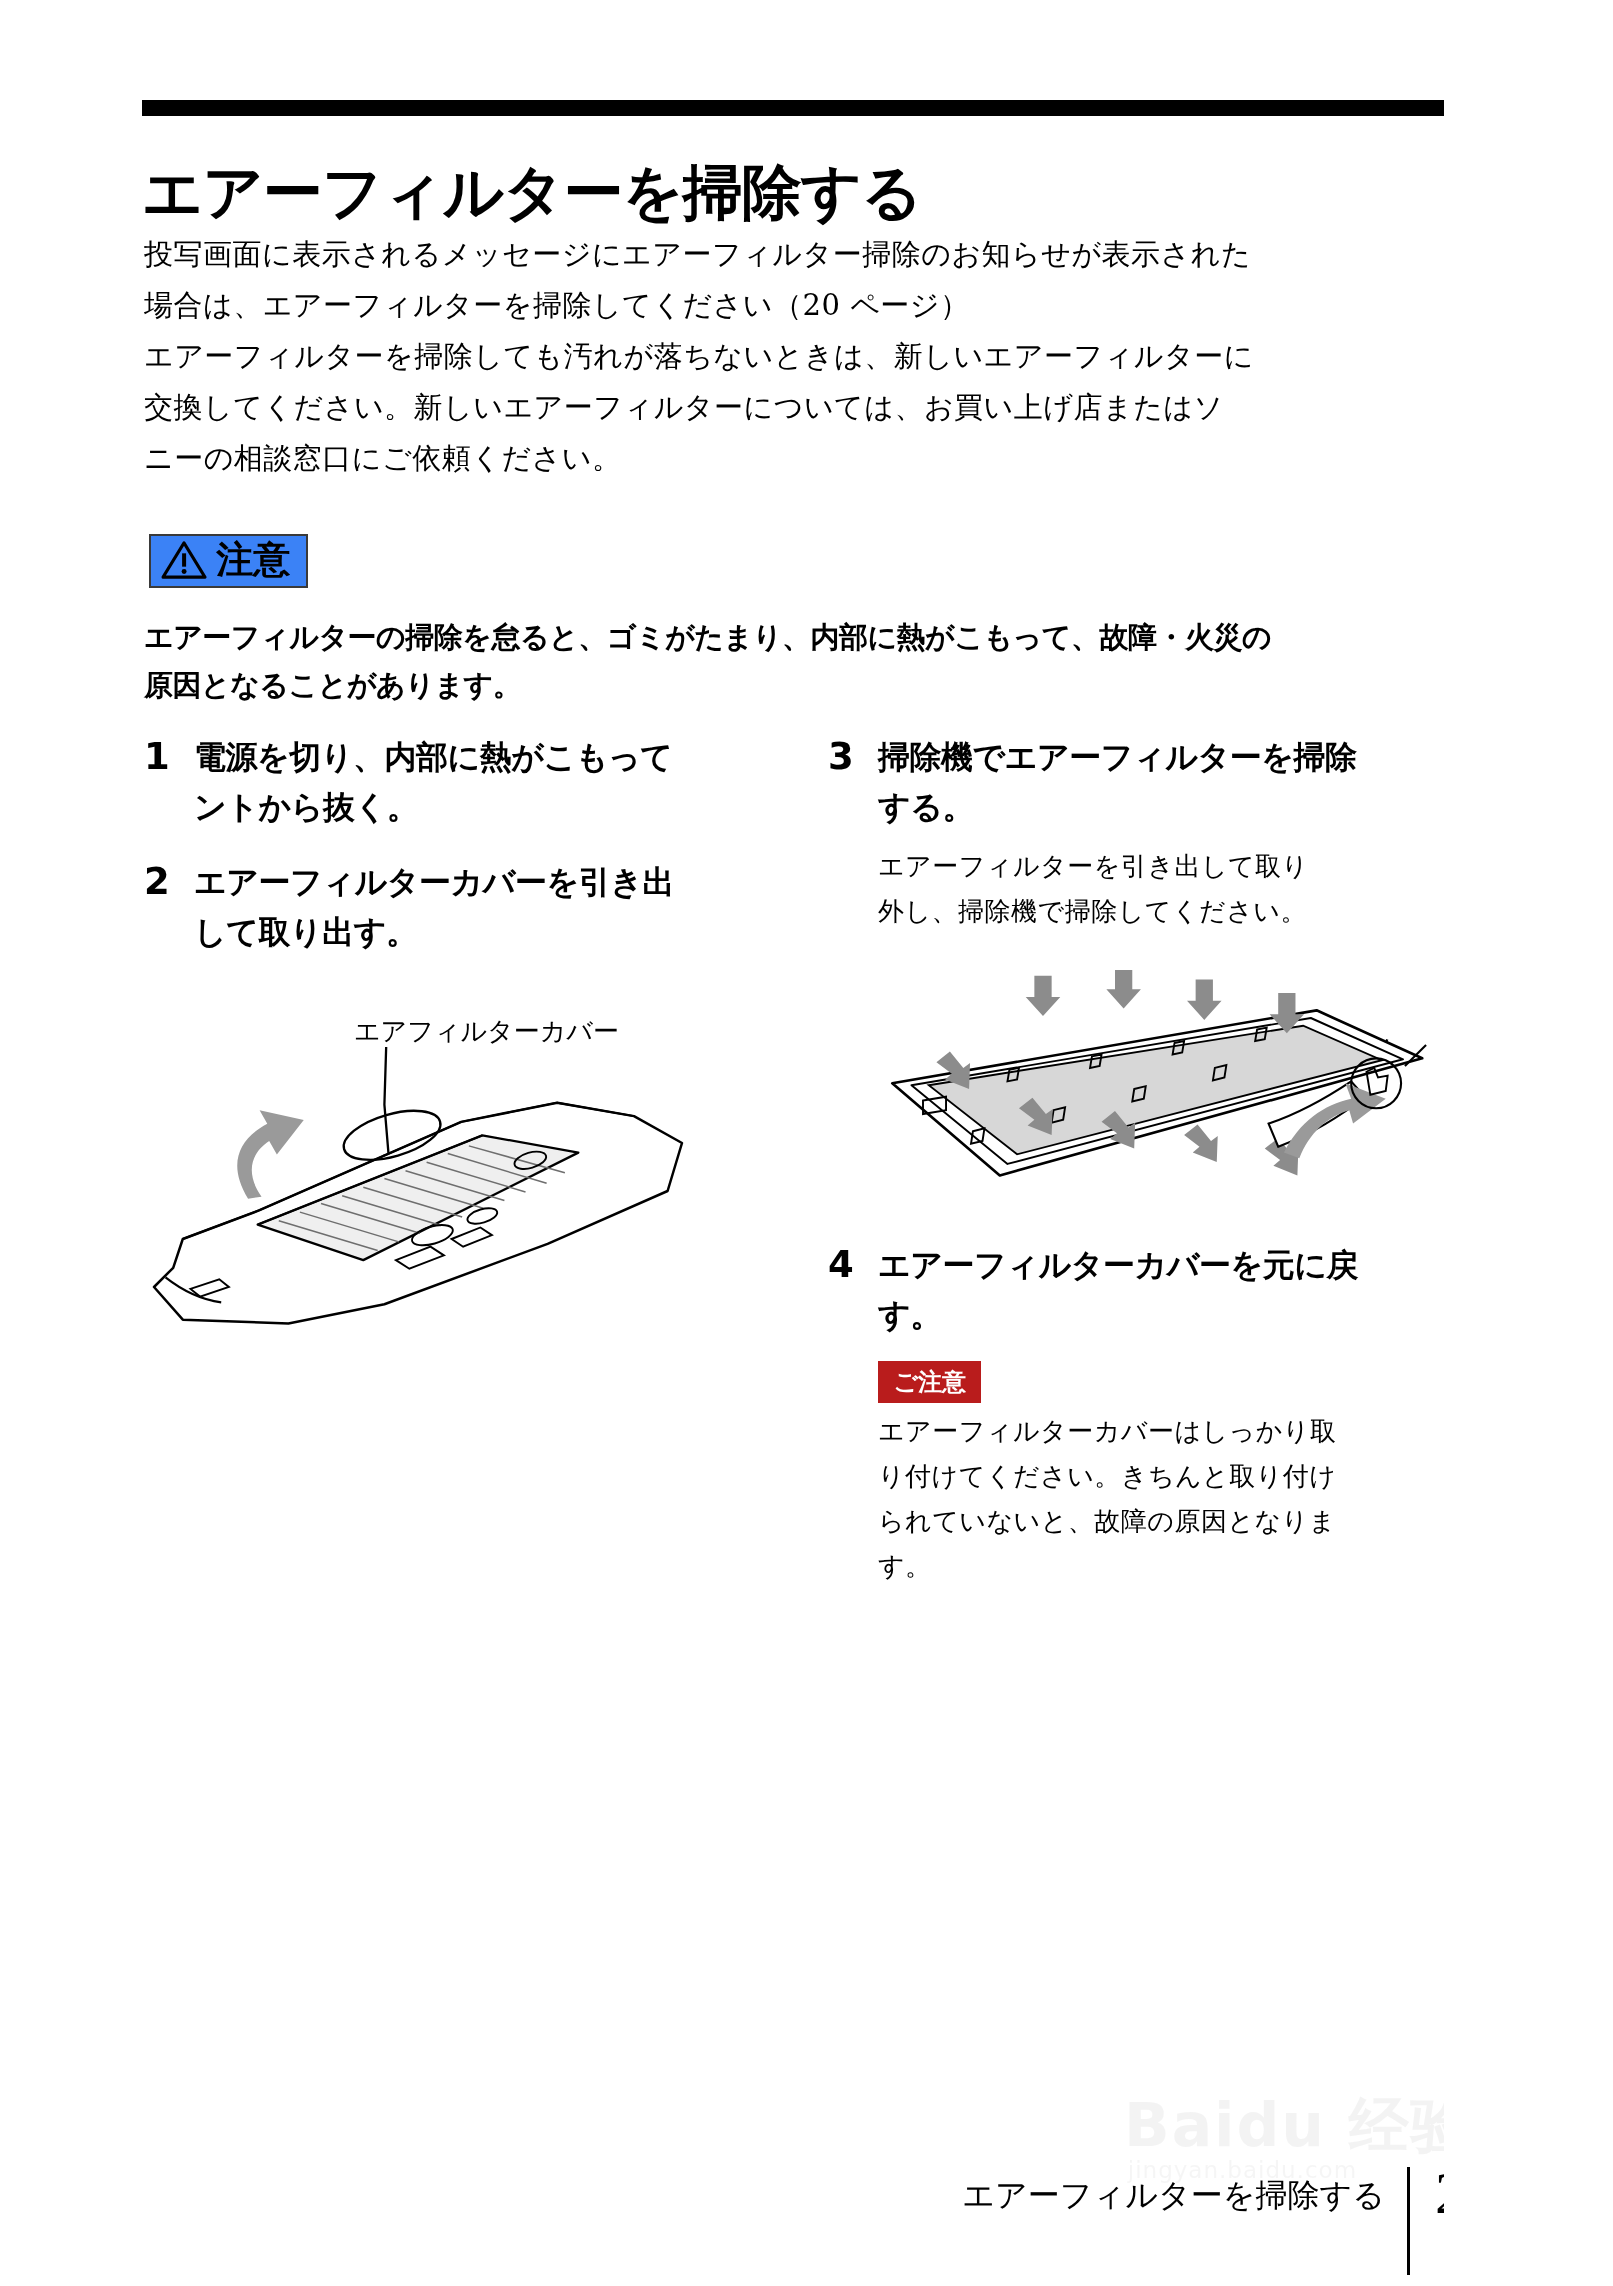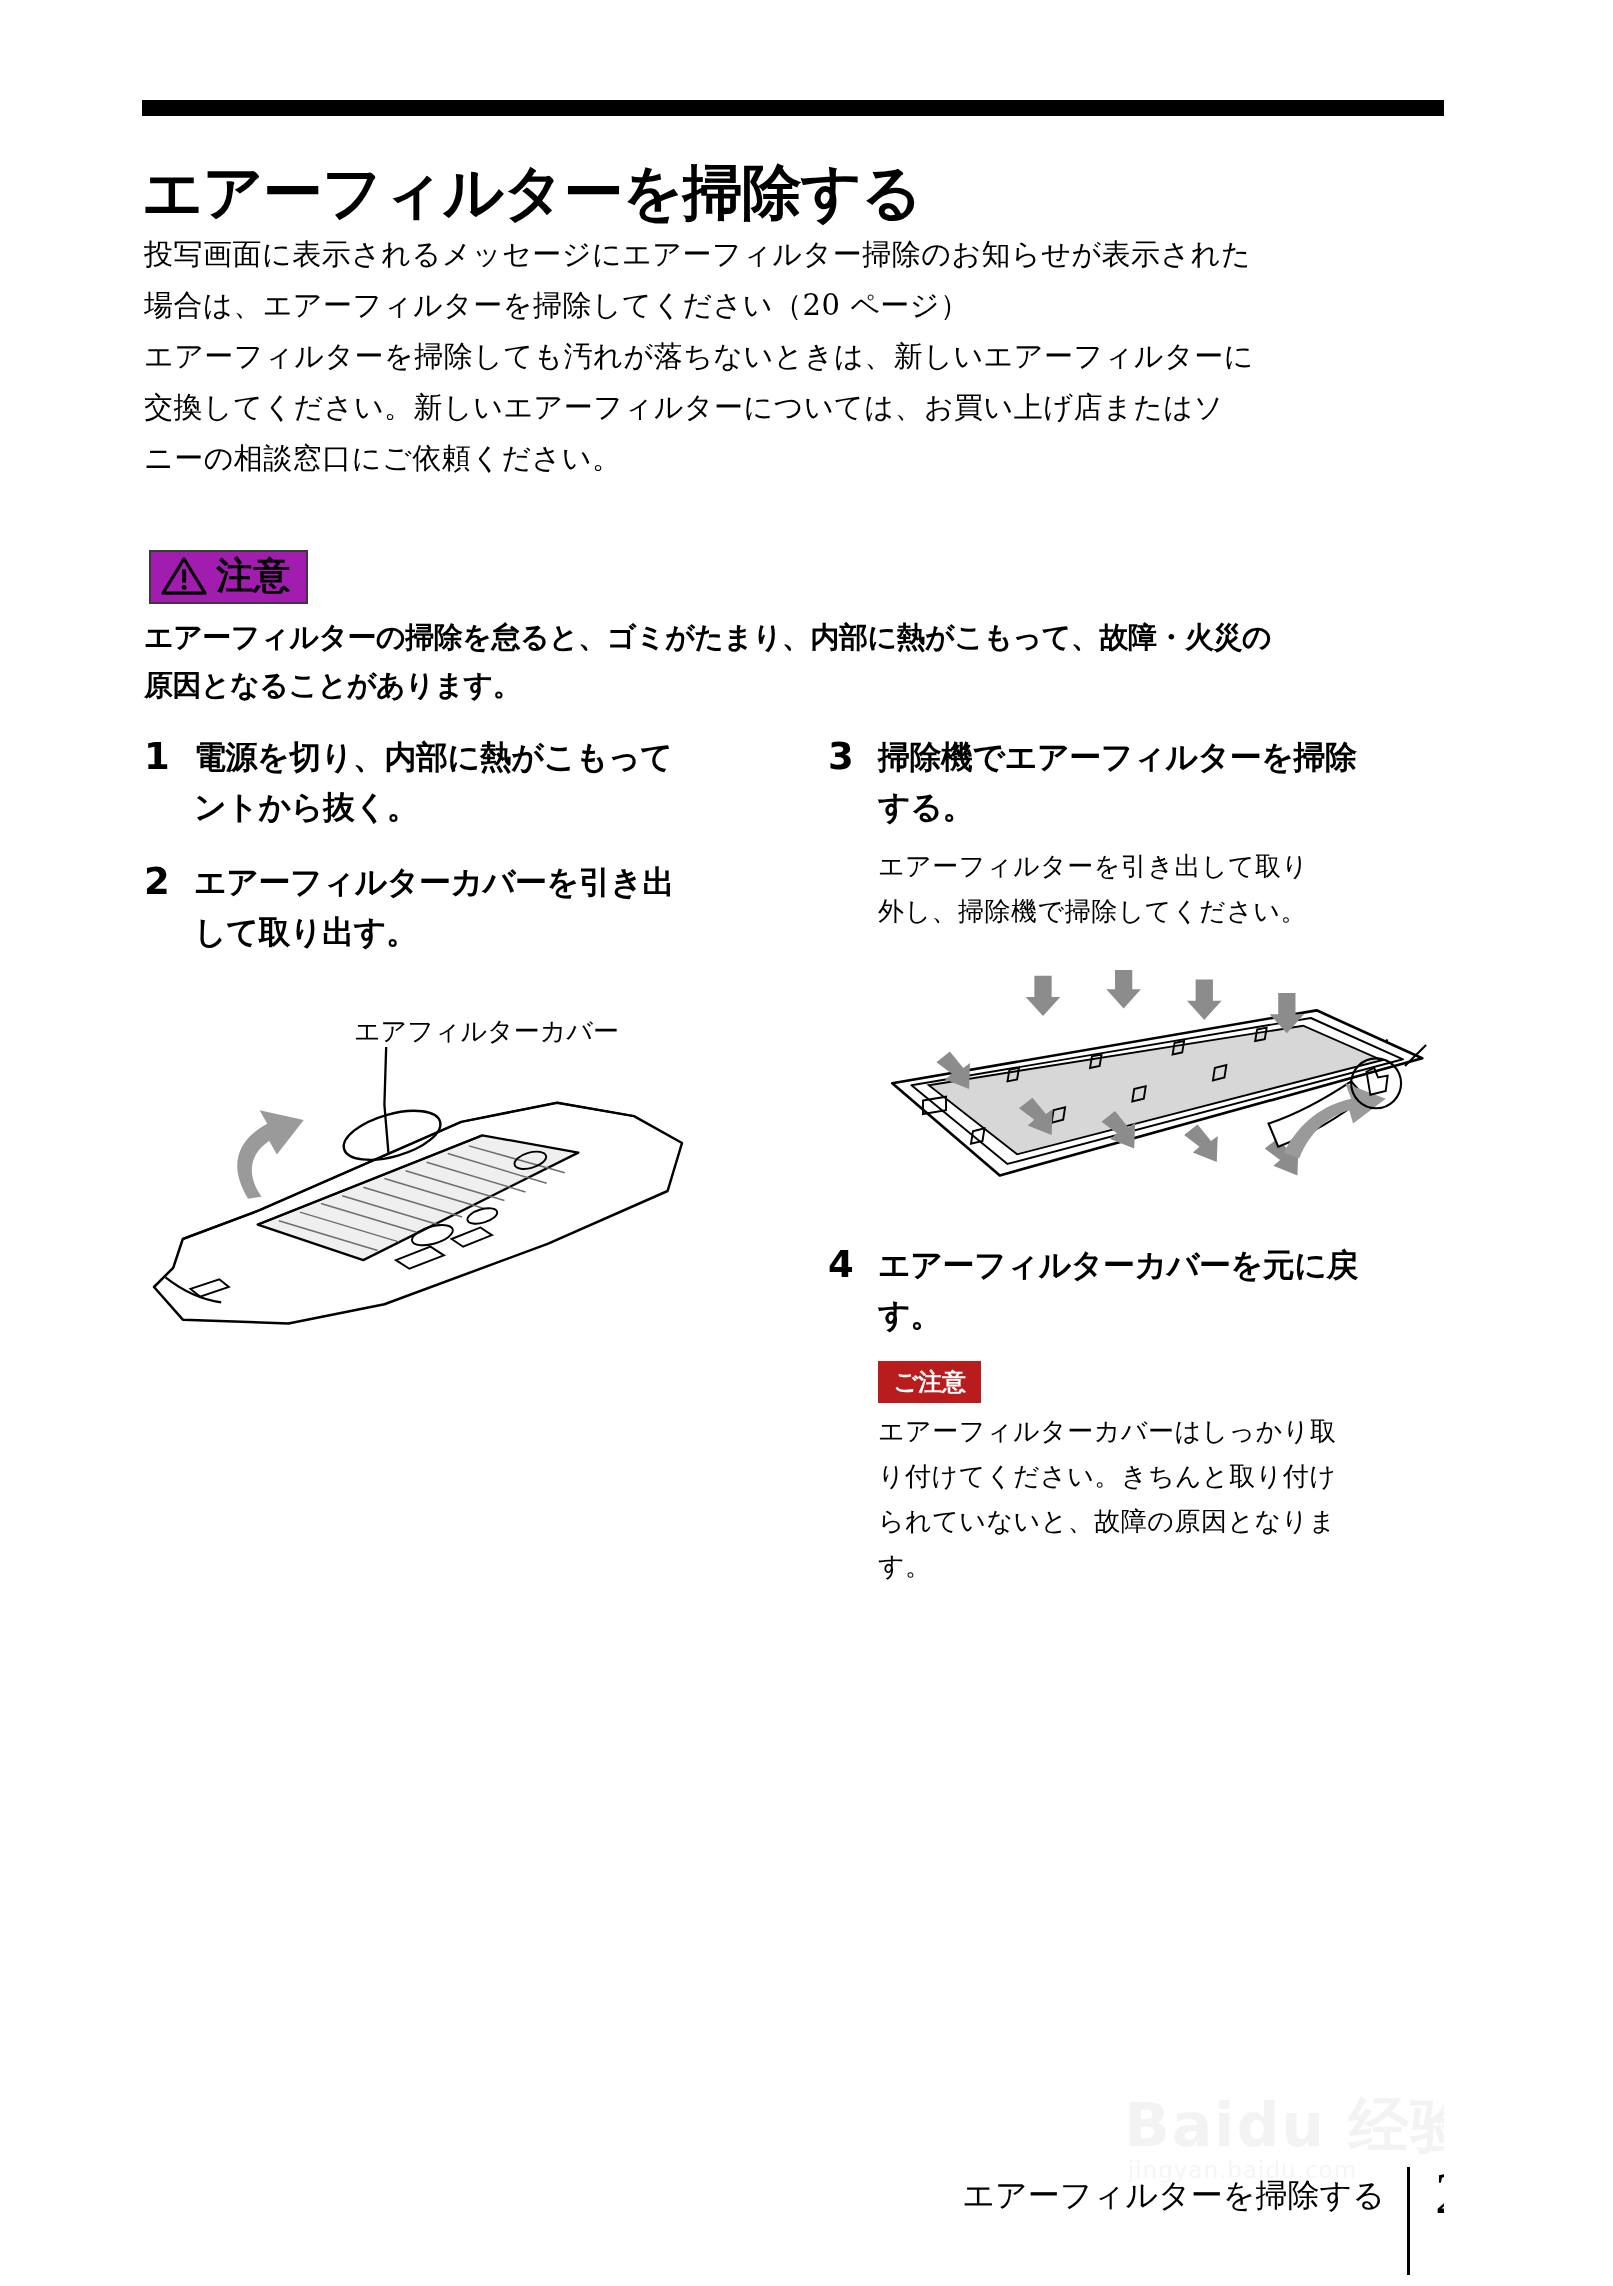--- a/index.html
+++ b/index.html
@@ -49,27 +49,27 @@
     font-size: 29px;
     line-height: 51px;
     letter-spacing: 0.5px;
   }
   .intro p { margin: 0; }
 
   
   .caution-box {
     position: absolute;
     left: 149px;
-    top: 550px;
+    top: 534px;
     border: 2.9px solid #3a3a3a;
     padding: 3.8px 15.4px 5.8px 9.6px;
     display: flex;
     align-items: center;
     gap: 9.6px;
-    background: #a21caf;
+    background: #3b82f6;
   }
   .caution-tri {
     width: 46px;
     height: 40px;
     flex: 0 0 auto;
   }
   .caution-label {
     font-family: "DejaVu Sans", sans-serif;
     font-weight: 700;
     font-size: 37px;

